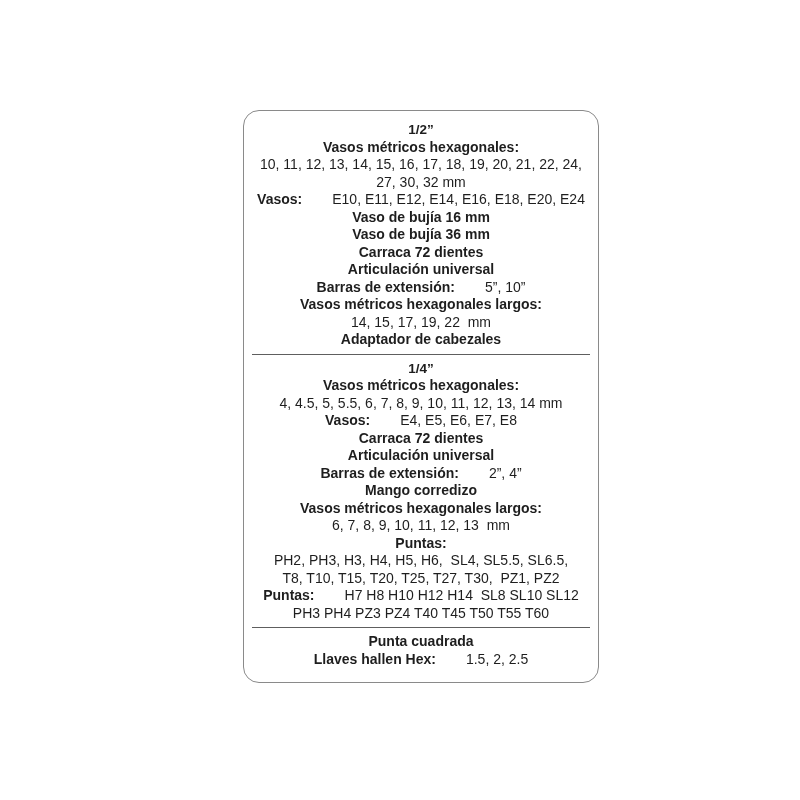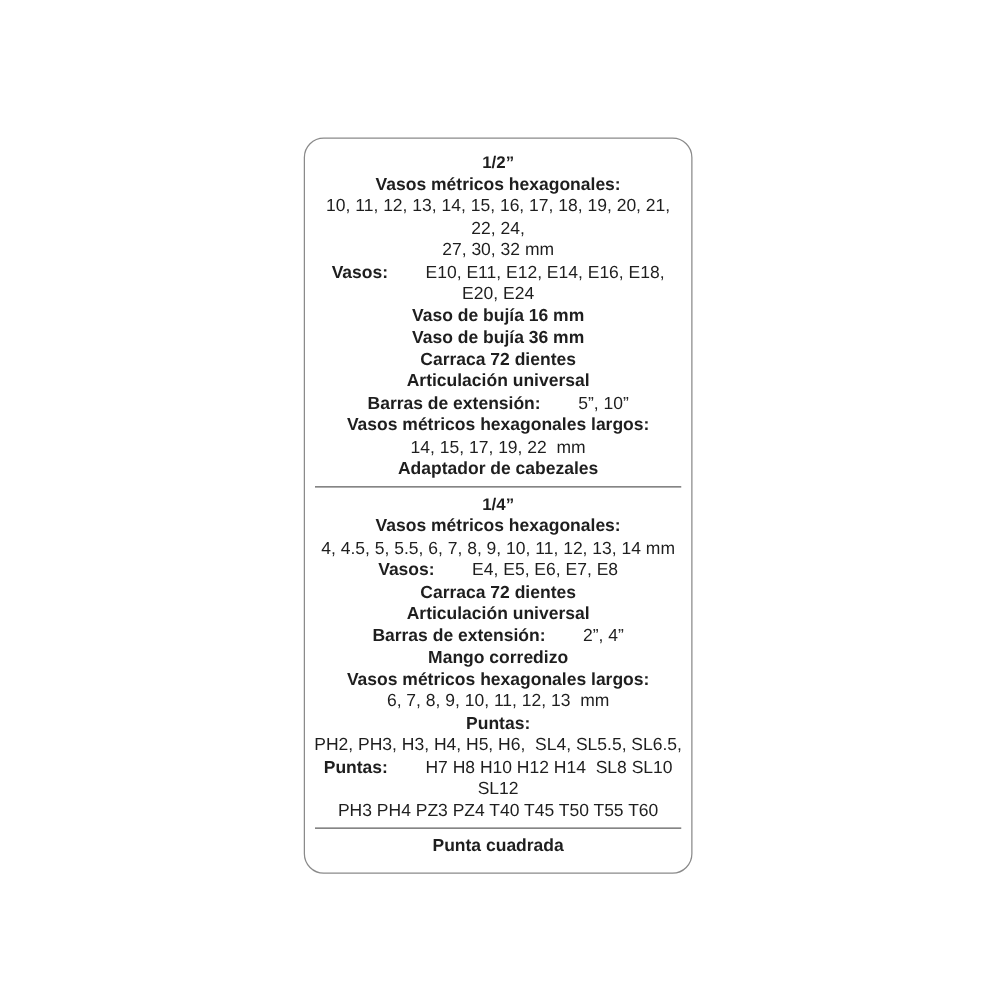--- a/index.html
+++ b/index.html
@@ -12,21 +12,21 @@
   body {
     width: 800px; height: 800px;
     background: var(--bg);
     font-family: "Liberation Sans", sans-serif;
     position: relative;
     overflow: hidden;
   }
   .card {
     position: absolute;
     left: 243px; top: 110px;
-    width: 311px;
+    width: 356px;
     min-height: 573px;
     box-sizing: border-box;
     background: var(--bg);
     border: 1.5px solid var(--border);
     border-radius: 16px;
     padding: 10px 6px 12px 6px;
     text-align: center;
     color: var(--text);
   }
   .line {
@@ -74,23 +74,25 @@
     <div class="line">4, 4.5, 5, 5.5, 6, 7, 8, 9, 10, 11, 12, 13, 14 mm</div>
     <div class="line"><span class="label">Vasos:</span><span class="val">E4, E5, E6, E7, E8</span></div>
     <div class="line bold">Carraca 72 dientes</div>
     <div class="line bold">Articulación universal</div>
     <div class="line"><span class="label">Barras de extensión:</span><span class="val">2”, 4”</span></div>
     <div class="line bold">Mango corredizo</div>
     <div class="line bold">Vasos métricos hexagonales largos:</div>
     <div class="line">6, 7, 8, 9, 10, 11, 12, 13  mm</div>
     <div class="line bold">Puntas:</div>
     <div class="line">PH2, PH3, H3, H4, H5, H6,  SL4, SL5.5, SL6.5,</div>
+    <div class="line">T8, T10, T15, T20, T25, T27, T30,  PZ1, PZ2</div>
     <div class="line"><span class="label">Puntas:</span><span class="val">H7 H8 H10 H12 H14  SL8 SL10 SL12</span></div>
     <div class="line">PH3 PH4 PZ3 PZ4 T40 T45 T50 T55 T60</div>
   </section>
 
   <hr class="divider">
 
   <section>
     <div class="line bold">Punta cuadrada</div>
+    <div class="line"><span class="label">Llaves hallen Hex:</span><span class="val">1.5, 2, 2.5</span></div>
   </section>
 
 </div>
 
 </body></html>

